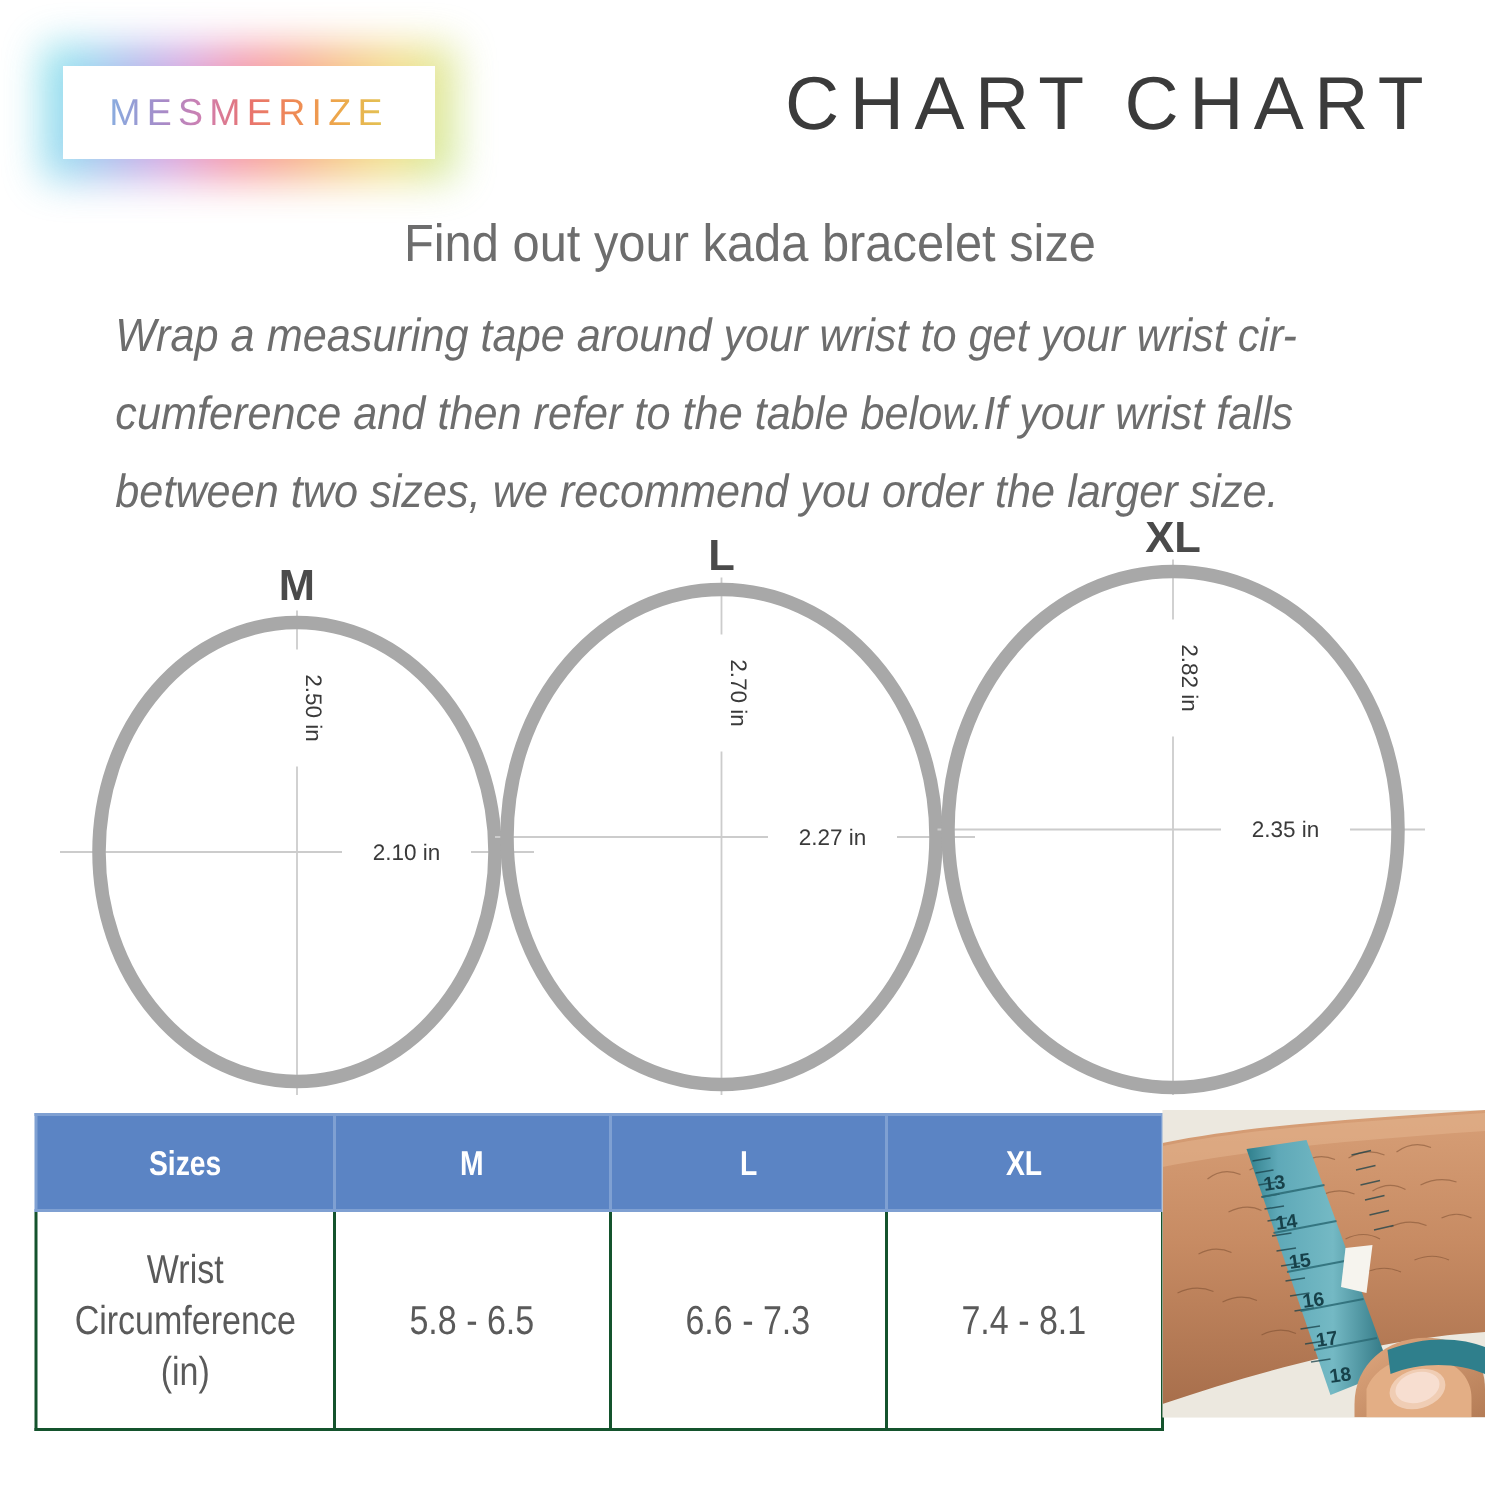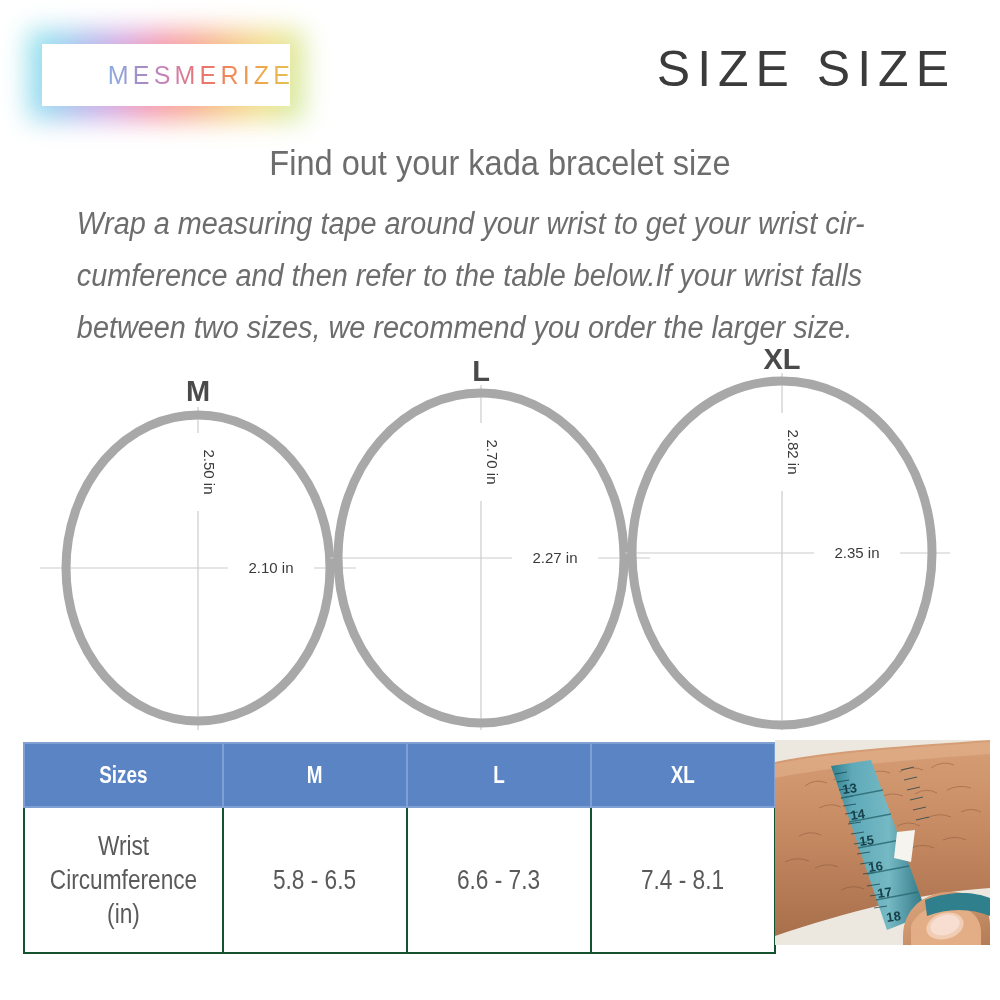--- a/index.html
+++ b/index.html
@@ -12,21 +12,21 @@
     border-radius:6px;filter:blur(13px);opacity:.62;
     background:linear-gradient(100deg,#46d2d8 0%,#58c7e8 9%,#7f8ee0 22%,#c06fd0 34%,
       #ee5a7a 47%,#f2764a 60%,#f0a63c 72%,#e8d24a 85%,#a9e06a 100%);}
   #logo-box{position:absolute;left:0;top:0;width:248px;height:62px;background:#fff;}
   #logo-text{position:absolute;left:0;top:0;width:248px;height:62px;
     display:flex;align-items:center;justify-content:center;
     font-size:25px;font-weight:400;letter-spacing:4.2px;
     font-family:"Liberation Sans",sans-serif;
     background:linear-gradient(92deg,#84c7e6 0%,#8ca8dd 15%,#a78bc8 27%,
        #d07fb0 38%,#e8746f 50%,#ef8a55 62%,#eda84b 74%,#e3c254 86%,#ddd06a 100%);
-    -webkit-background-clip:text;background-clip:text;color:transparent;margin-left:35px;
+    -webkit-background-clip:text;background-clip:text;color:transparent;
     -webkit-text-fill-color:transparent;}
 
   
   #size-chart-title{position:absolute;right:44px;top:40px;
     font-size:50px;font-weight:300;letter-spacing:7px;color:#3b3b3b;
     font-family:"Liberation Sans",sans-serif;white-space:nowrap;}
 
   
   #subheading{position:absolute;left:0;top:143px;width:1000px;text-align:center;
     font-size:35px;color:#6d6d6d;font-family:"Liberation Sans",sans-serif;
@@ -62,21 +62,21 @@
 </style>
 </head>
 <body>
 
 <div id="logo-block">
   <div id="logo-glow"></div>
   <div id="logo-box"></div>
   <div id="logo-text">MESMERIZE</div>
 </div>
 
-<div id="size-chart-title">SIZE SIZE</div>
+<div id="size-chart-title">CHART CHART</div>
 
 <div id="subheading">Find out your kada bracelet size</div>
 
 <div id="intro-paragraph">
   <div>Wrap a measuring tape around your wrist to get your wrist cir-</div>
   <div>cumference and then refer to the table below.If your wrist falls</div>
   <div>between two sizes, we recommend you order the larger size.</div>
 </div>
 
 <div id="ovals">

